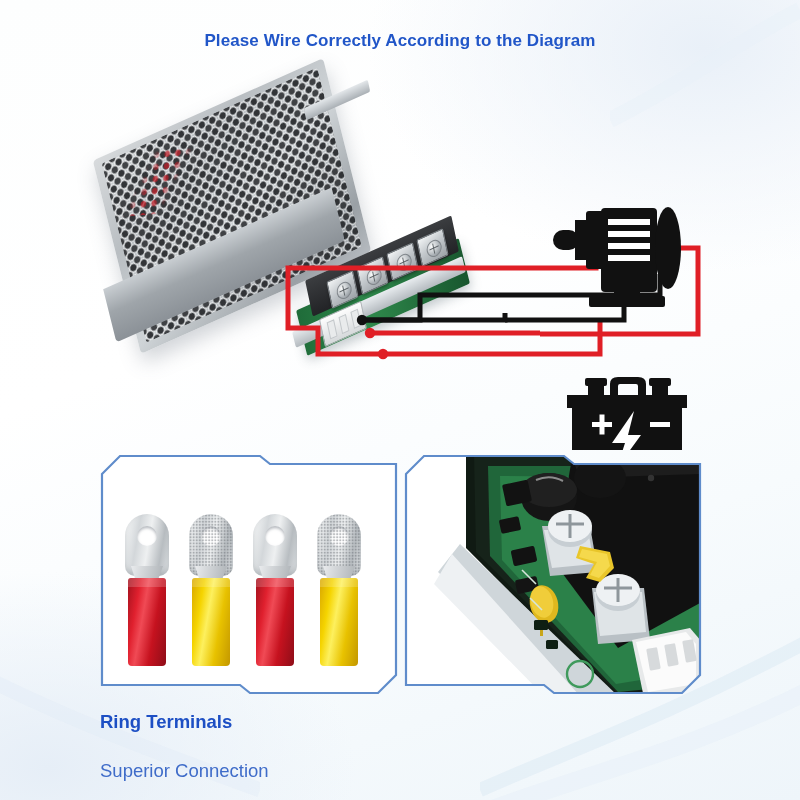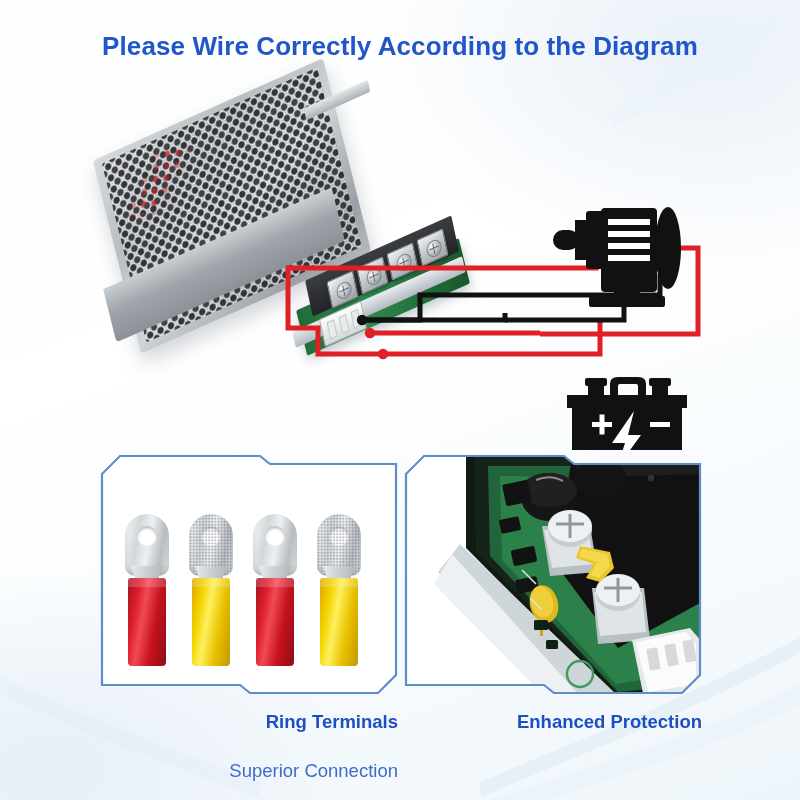--- a/index.html
+++ b/index.html
@@ -16,21 +16,21 @@
       background:
         radial-gradient(ellipse 60% 40% at 88% 6%, #e9f0f8 0%, rgba(233,240,248,0) 70%),
         radial-gradient(ellipse 55% 35% at 6% 96%, #e6eef7 0%, rgba(230,238,247,0) 70%),
         linear-gradient(160deg,#fdfefe 0%,#ffffff 38%,#f7fbfd 70%,#eef5fa 100%);
   }
   .bg-swoosh{position:absolute;opacity:.55;}
 
   
   .title{
     position:absolute;left:0;right:0;top:31px;text-align:center;
-    font-size:26px;font-weight:bold;letter-spacing:.1px;
+    font-size:17px;font-weight:bold;letter-spacing:.1px;
     color:#2156c8;white-space:nowrap;
   }
 
   
   .diagram{position:absolute;left:0;top:78px;width:800px;height:372px;}
 
   
   .unit{position:absolute;left:88px;top:10px;width:400px;height:352px;}
 
   .case{
@@ -159,21 +159,21 @@
     border-radius:3px 3px 4px 4px;
   }
   .ring.red .boot{background:linear-gradient(100deg,#a3111d 0%,#e0202e 24%,#f04a55 40%,#c6121f 66%,#8e0d18 100%);}
   .ring.yellow .boot{background:linear-gradient(100deg,#d9a700 0%,#f5d400 24%,#fdf05e 42%,#e8c200 68%,#c39700 100%);}
   .ring .boot:before{
     content:"";position:absolute;left:0;right:0;top:0;height:9px;
     background:rgba(255,255,255,.18);border-radius:3px 3px 0 0;
   }
 
   
-  .caption{position:absolute;width:298px;text-align:right;line-height:1.28;}
+  .caption{position:absolute;width:298px;text-align:left;line-height:1.28;}
   .caption.left{left:100px;top:258px;}
   .caption.right{left:404px;top:258px;}
   .cap-line{font-size:18.5px;color:#1d4fc4;}
   .cap-line.bold{font-weight:bold;}
   .cap-line.light{color:#3f6cc9;margin-top:25px;}
 </style>
 </head>
 <body>
 
 <div id="stage">
@@ -394,16 +394,15 @@
         </g>
         <path d="M2 22 L20 4 L160 4 L170 12 L278 12 L296 12 L296 223 L278 241 L150 241 L140 233 L22 233 L2 233 Z" fill="none" stroke="#5f8ccb" stroke-width="2.2"></path>
       </svg>
     </div>
 
     <div class="caption left">
       <div class="cap-line bold">Ring Terminals</div>
       <div class="cap-line light">Superior Connection</div>
     </div>
     <div class="caption right">
-      <div class="cap-line bold">Enhanced Protection</div>
     </div>
   </div>
 </div>
 
 </body></html>

